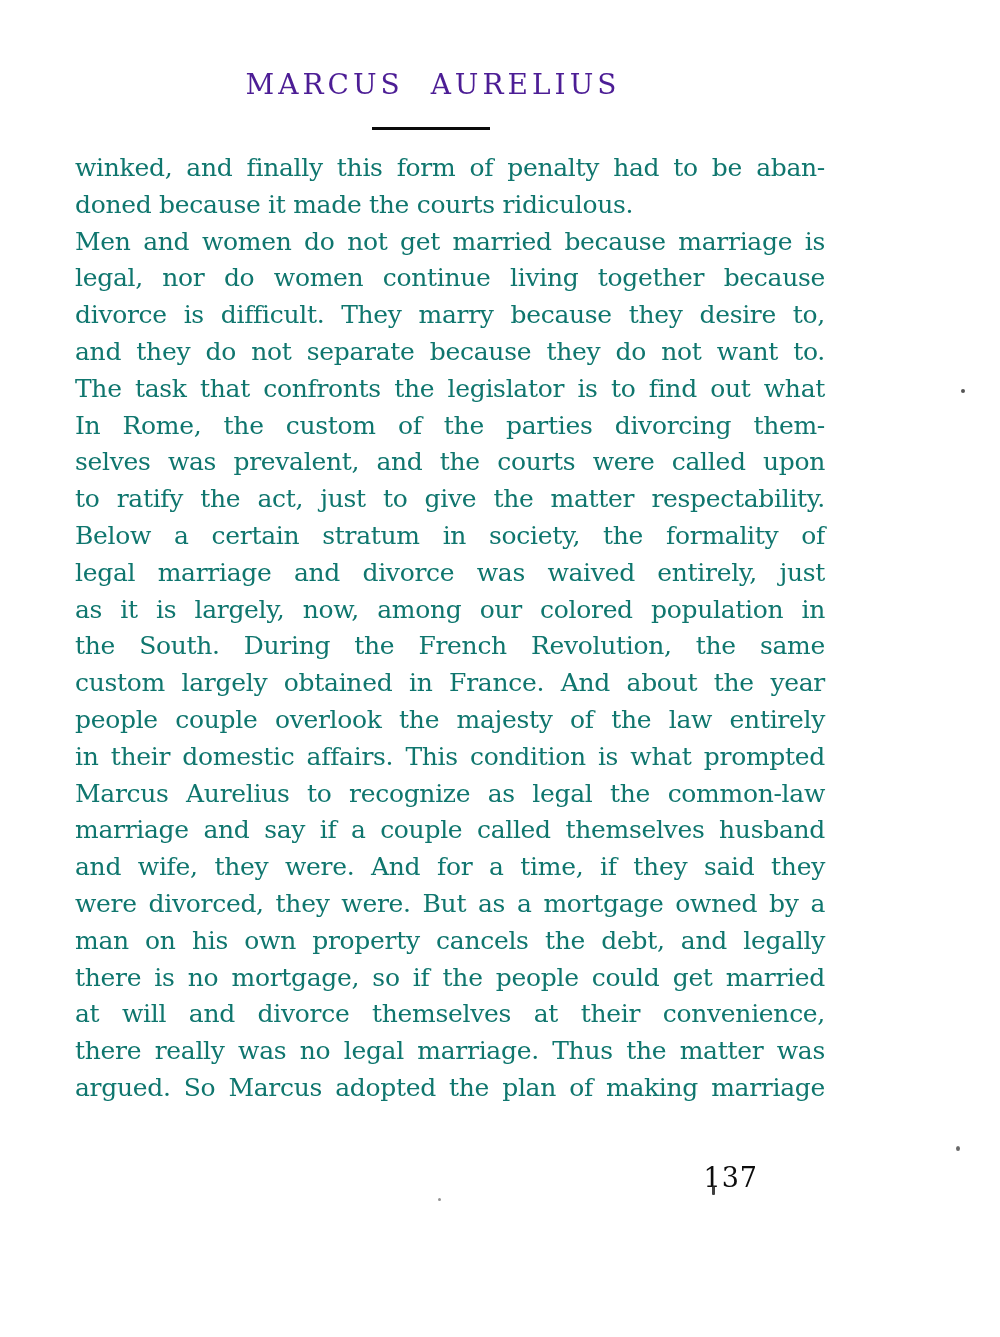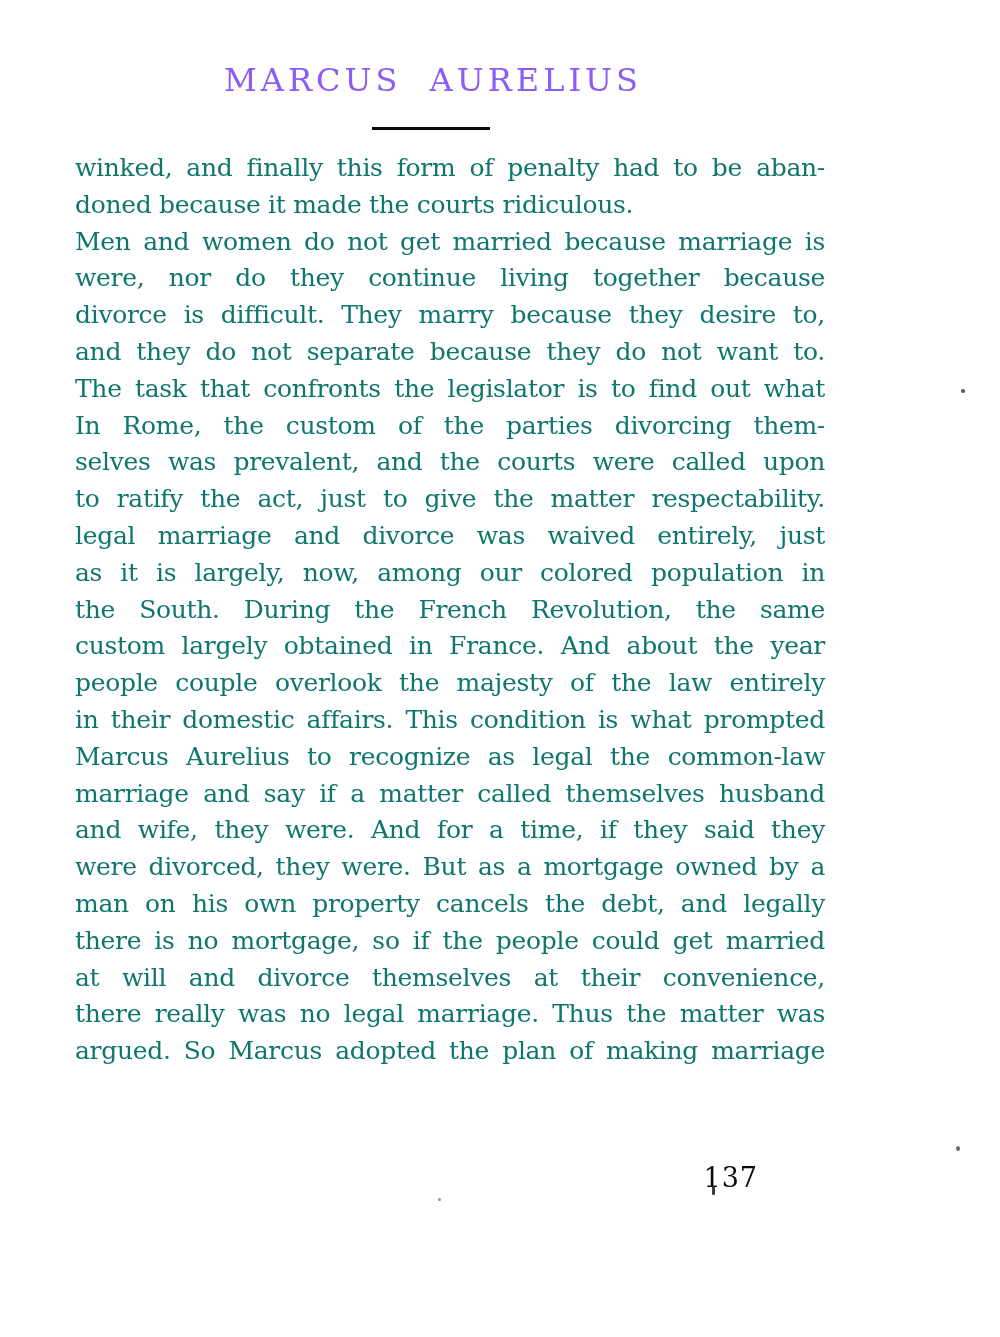--- a/index.html
+++ b/index.html
@@ -11,31 +11,31 @@
     position: relative;
     width: 1000px;
     height: 1337px;
     background: #ffffff;
     overflow: hidden;
     color: #0b0b0b;
     font-family: "DejaVu Serif", "Liberation Serif", serif;
   }
   .title {
     position: absolute;
-    top: 61px;
+    top: 68px;
     left: 0;
     right: 134px; 
     margin: 0;
     text-align: center;
-    font-size: 32px;
+    font-size: 28px;
     font-weight: 500;
     letter-spacing: 4px;
     word-spacing: 14px;
     white-space: nowrap;
-    color: #8b5cf6;
+    color: #4c1d95;
   }
   .rule {
     position: absolute;
     top: 127px;
     left: 372px;
     width: 118px;
     height: 3px;
     background: #0b0b0b;
   }
   .body-text {
@@ -87,35 +87,36 @@
 <div class="page">
 
   <h1 class="title">MARCUS AURELIUS</h1>
 
   <div class="rule"></div>
 
   <div class="body-text">
       <div class="line">winked, and finally this form of penalty had to be aban-</div>
       <div class="line endline">doned because it made the courts ridiculous.</div>
       <div class="line">Men and women do not get married because marriage is</div>
-      <div class="line">were, nor do they continue living together because</div>
+      <div class="line">legal, nor do women continue living together because</div>
       <div class="line">divorce is difficult. They marry because they desire to,</div>
       <div class="line">and they do not separate because they do not want to.</div>
       <div class="line">The task that confronts the legislator is to find out what</div>
       <div class="line">In Rome, the custom of the parties divorcing them-</div>
       <div class="line">selves was prevalent, and the courts were called upon</div>
       <div class="line">to ratify the act, just to give the matter respectability.</div>
+      <div class="line">Below a certain stratum in society, the formality of</div>
       <div class="line">legal marriage and divorce was waived entirely, just</div>
       <div class="line">as it is largely, now, among our colored population in</div>
       <div class="line">the South. During the French Revolution, the same</div>
       <div class="line">custom largely obtained in France. And about the year</div>
       <div class="line">people couple overlook the majesty of the law entirely</div>
       <div class="line">in their domestic affairs. This condition is what prompted</div>
       <div class="line">Marcus Aurelius to recognize as legal the common-law</div>
-      <div class="line">marriage and say if a matter called themselves husband</div>
+      <div class="line">marriage and say if a couple called themselves husband</div>
       <div class="line">and wife, they were. And for a time, if they said they</div>
       <div class="line">were divorced, they were. But as a mortgage owned by a</div>
       <div class="line">man on his own property cancels the debt, and legally</div>
       <div class="line">there is no mortgage, so if the people could get married</div>
       <div class="line">at will and divorce themselves at their convenience,</div>
       <div class="line">there really was no legal marriage. Thus the matter was</div>
       <div class="line">argued. So Marcus adopted the plan of making marriage</div>
     </div>
 
   <div class="page-number">137</div>

